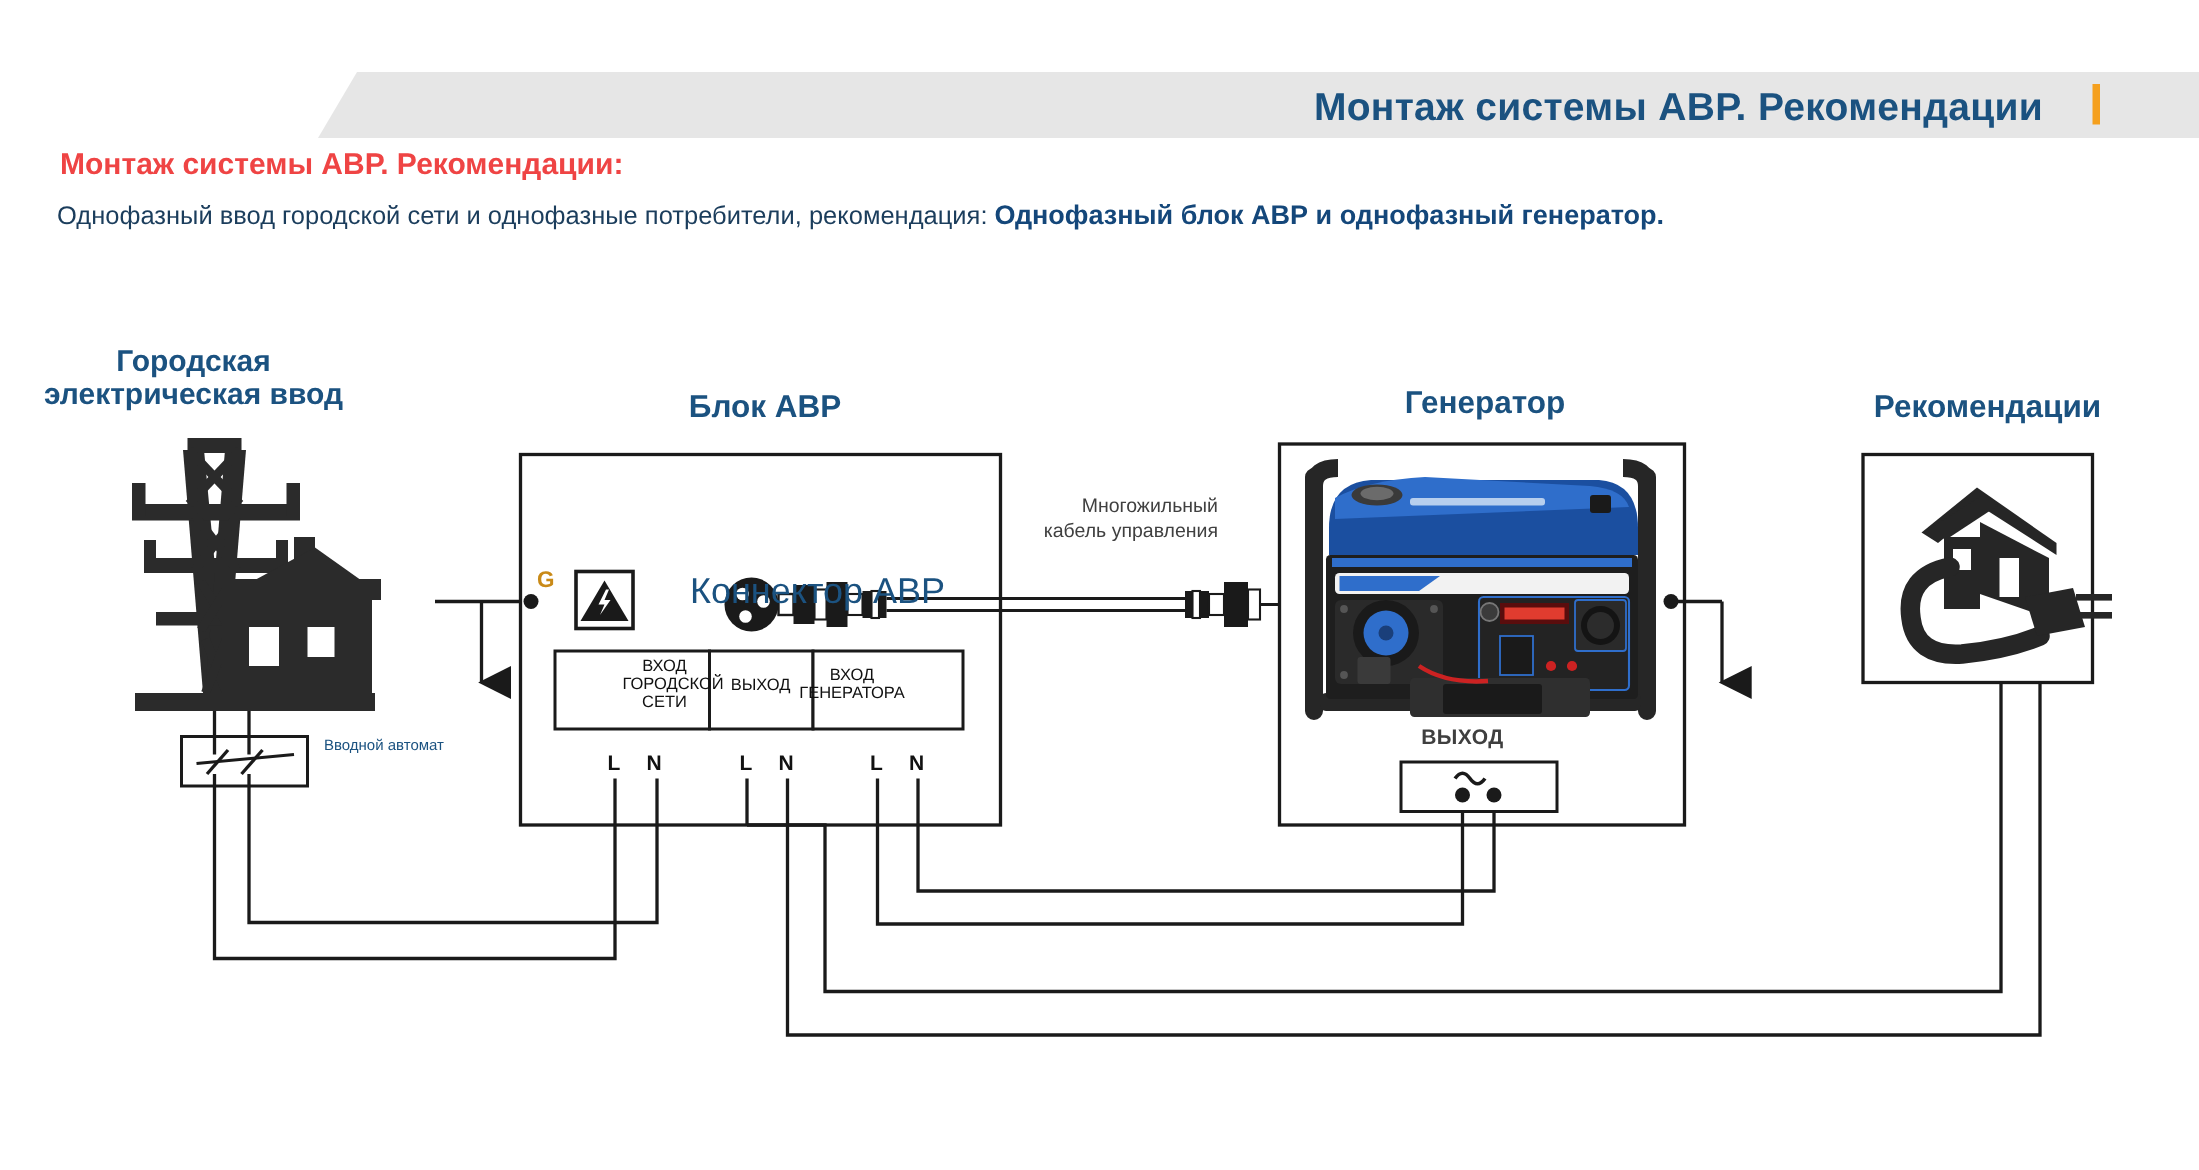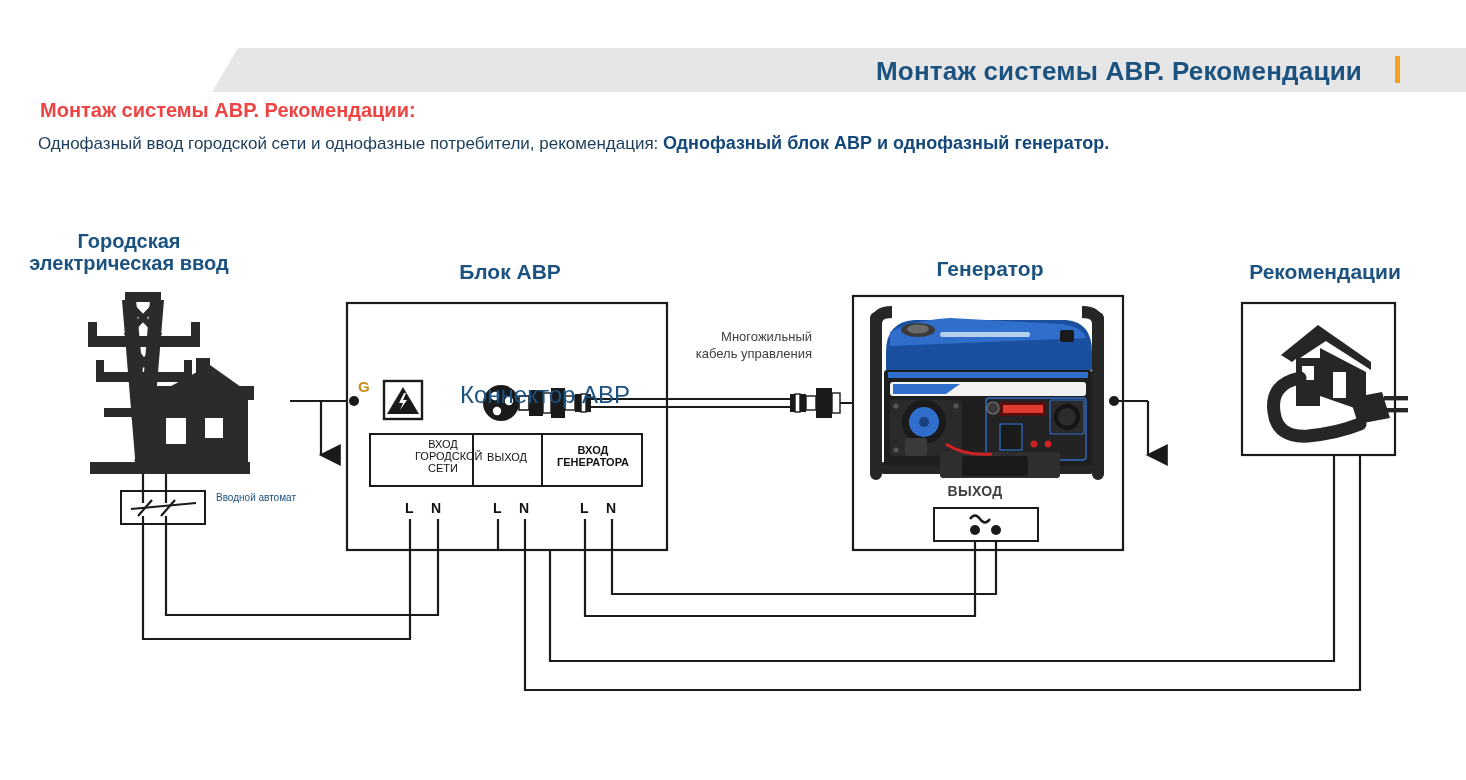--- a/index.html
+++ b/index.html
@@ -57,21 +57,21 @@
   .gletter{
     position:absolute; left:358px; top:378px;
     font-size:15px; font-weight:bold; color:#c98a17;
   }
   .port-label{
     position:absolute; text-align:center; font-size:11px;
     color:#111; line-height:12px; font-weight:normal;
   }
   #pl1{ left:371px; top:438px; width:100px;padding-left:44px; }
   #pl2{ left:474px; top:451px; width:66px; }
-  #pl3{ left:545px; top:444px; width:96px;font-weight:bold; }
+  #pl3{ left:520px; top:444px; width:96px; }
 
   .ln{
     position:absolute; font-size:14px; font-weight:bold; color:#111;
   }
 
   .cable-note{
     position:absolute; left:676px; top:328px; width:136px;
     text-align:right; font-size:13px; line-height:17px; color:#404040;
   }
   .gen-out{

